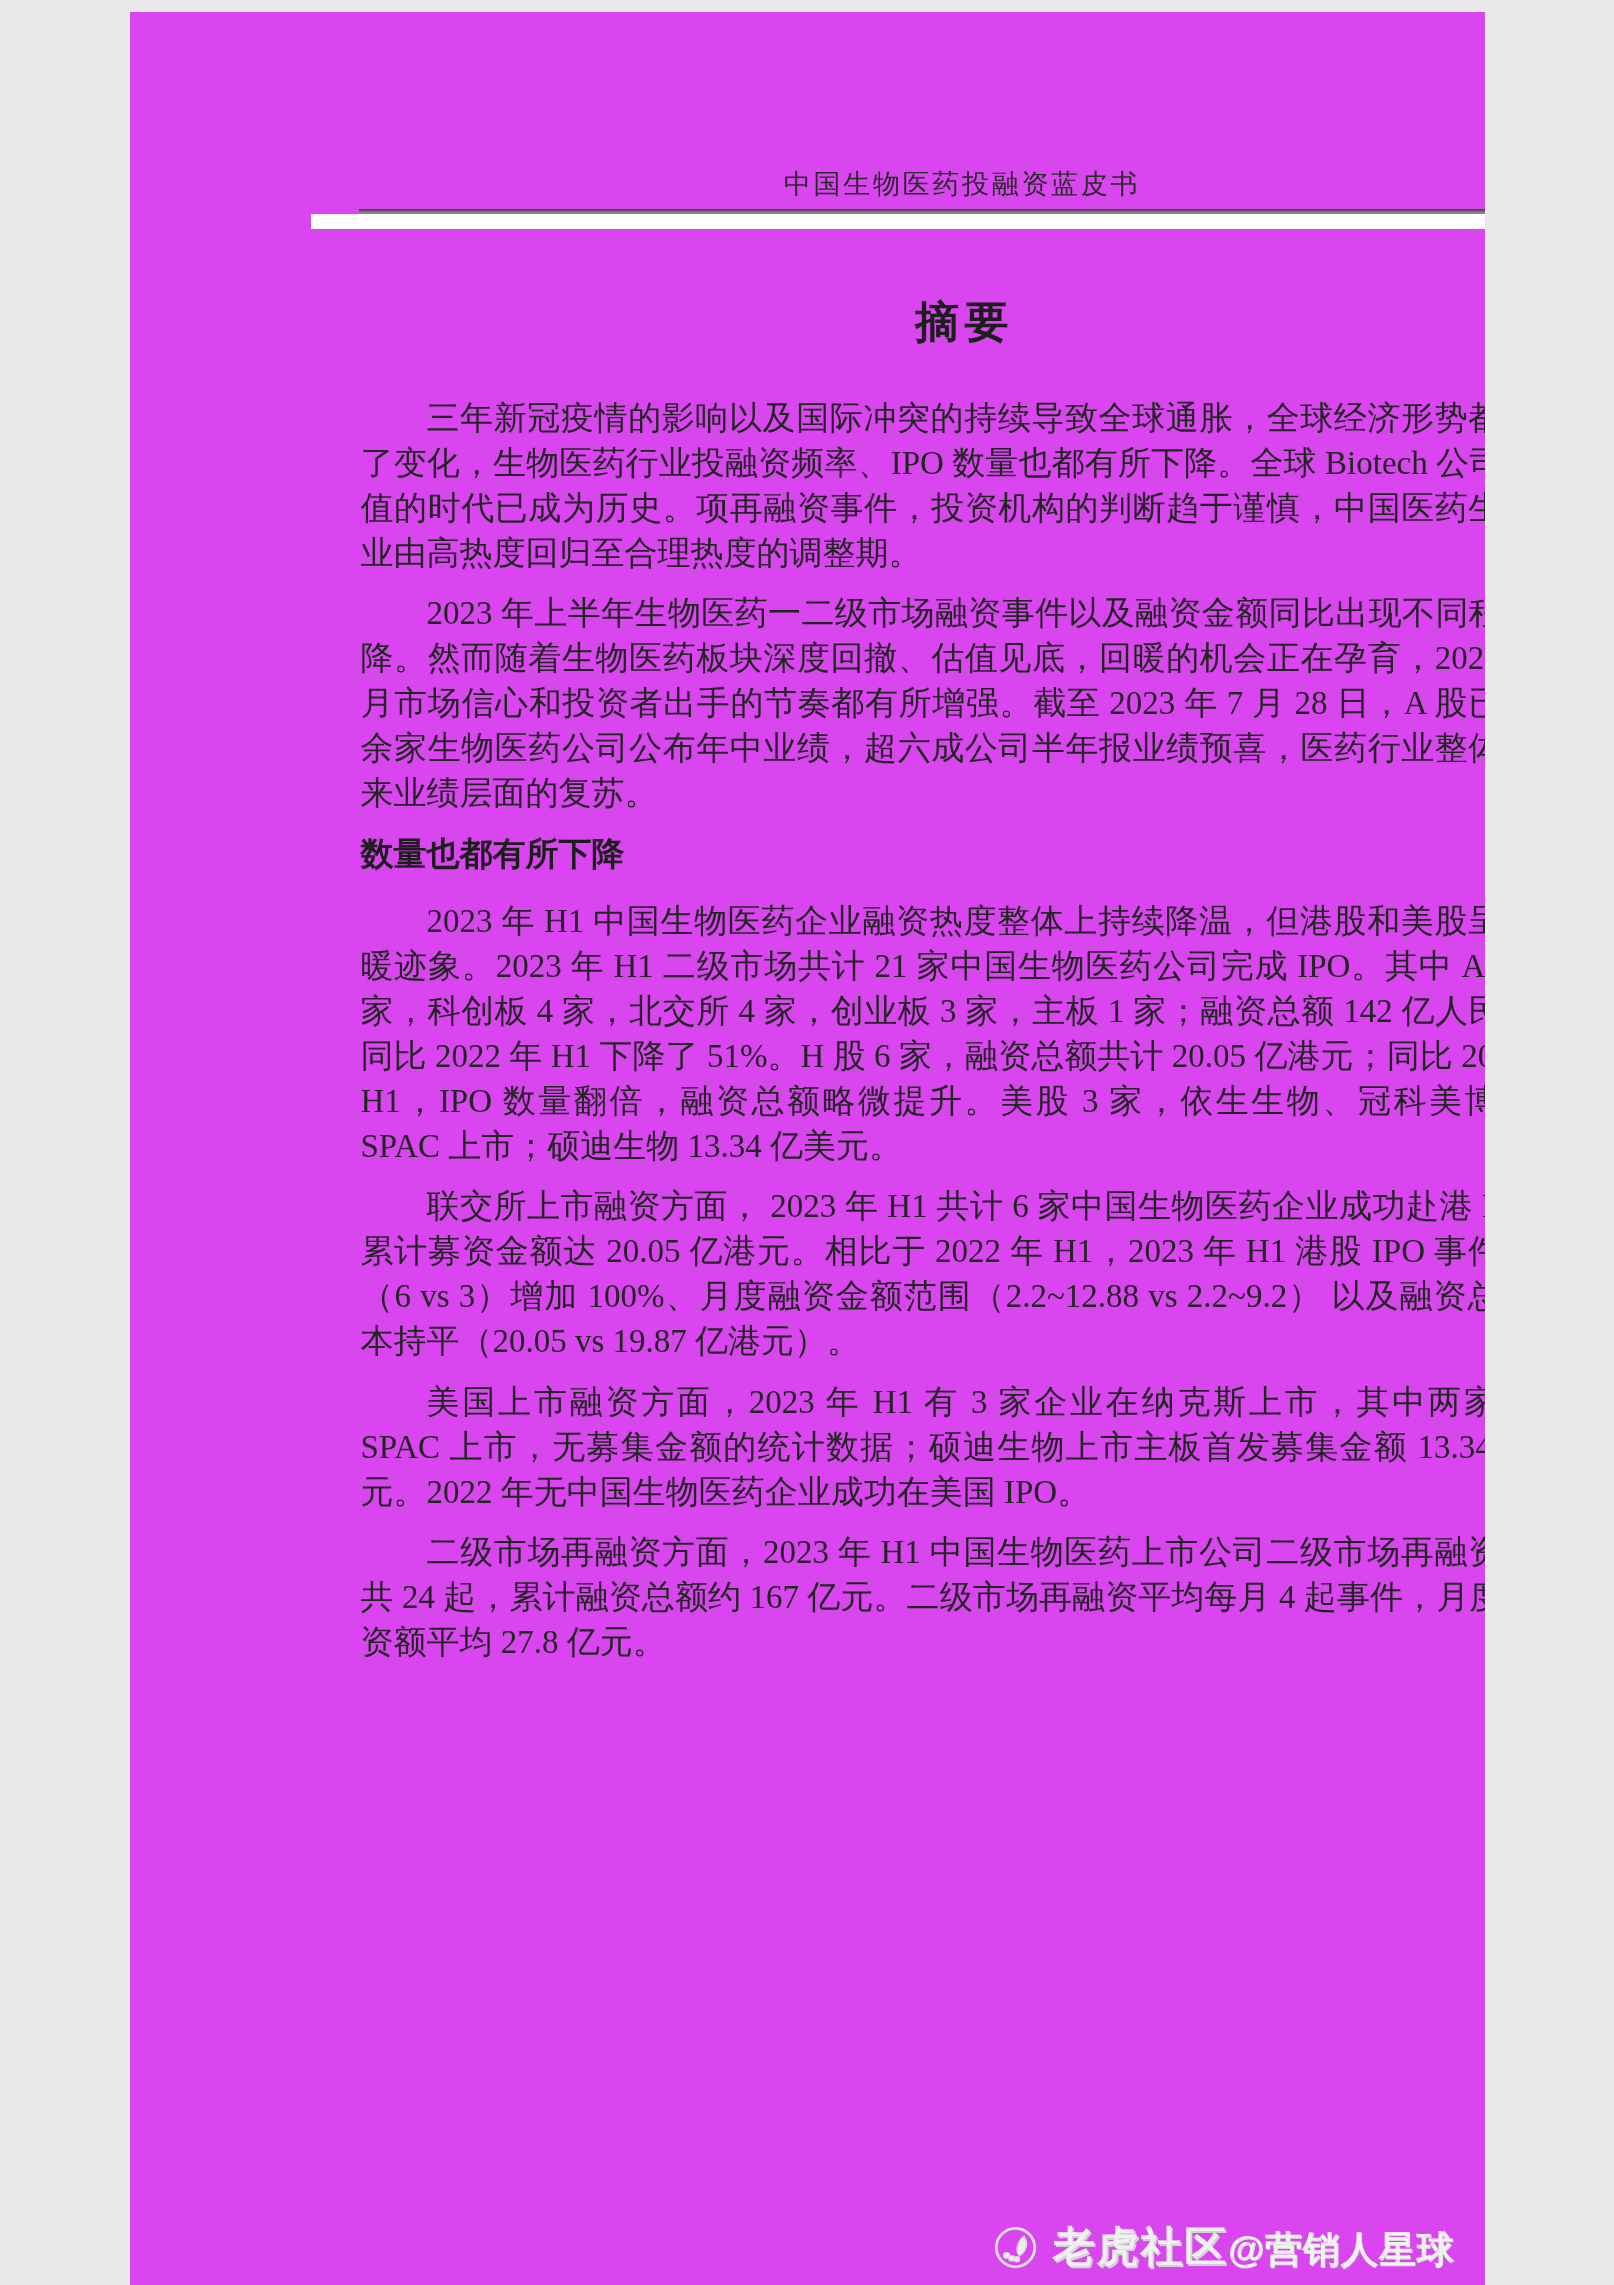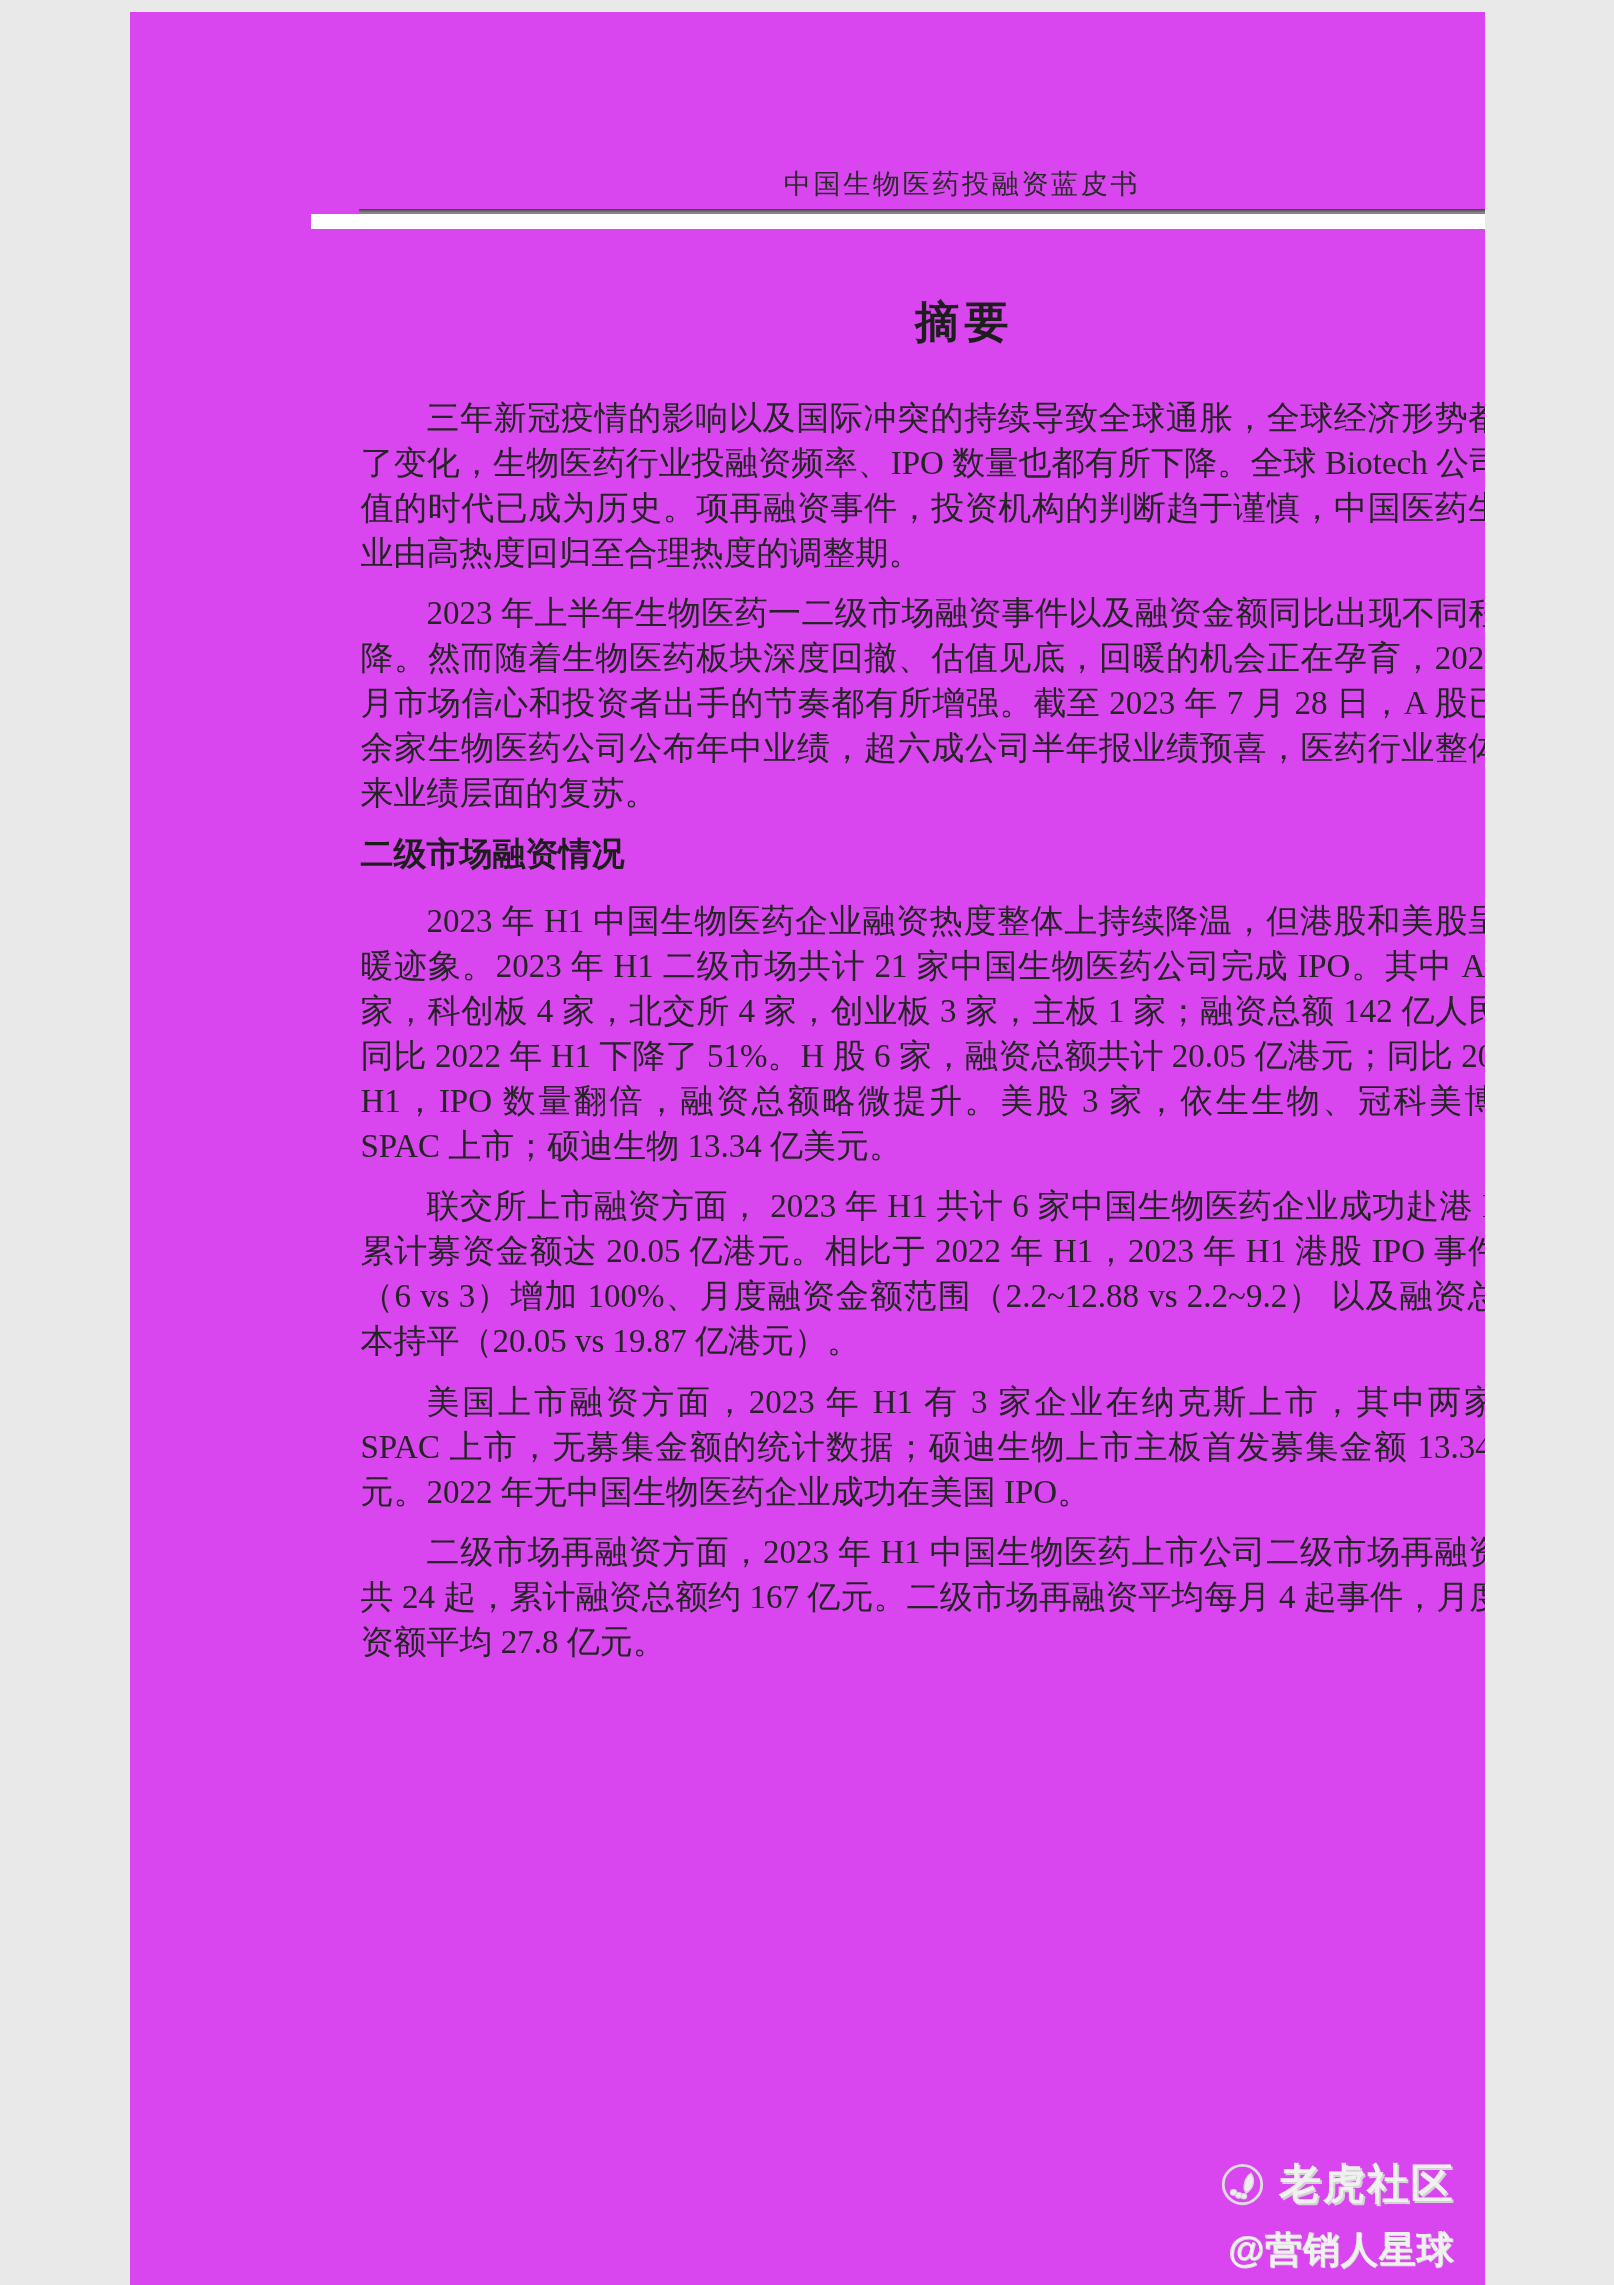--- a/index.html
+++ b/index.html
@@ -54,21 +54,21 @@
   .section-heading{
     margin:12.7px 0 22px 0;
     font-size:33px;
     font-weight:bold;
     line-height:45px;
     color:#1d1d1d;
   }
   .watermark{
     position:absolute;
     right:30px;bottom:22px;
-    display:flex;flex-direction:column;align-items:flex-end;
+    display:flex;flex-direction:row;align-items:flex-end;
     font-family:"Liberation Sans","DejaVu Sans",sans-serif;
     user-select:none;
   }
   .wm-row{
     display:flex;align-items:center;gap:14.5px;
   }
   .wm-community{
     font-size:42px;
     font-weight:bold;
     color:#f0f0f0;
@@ -95,21 +95,21 @@
   </div>
   <div class="header-rule"></div>
   <div class="header-rule-band"></div>
 
   <div class="body-col">
     <h1 class="doc-title">摘要</h1>
 
     <p class="para">三年新冠疫情的影响以及国际冲突的持续导致全球通胀，全球经济形势都发生了变化，生物医药行业投融资频率、IPO 数量也都有所下降。全球 Biotech 公司高估值的时代已成为历史。项再融资事件，投资机构的判断趋于谨慎，中国医药生物行业由高热度回归至合理热度的调整期。</p>
     <p class="para">2023 年上半年生物医药一二级市场融资事件以及融资金额同比出现不同程度下降。然而随着生物医药板块深度回撤、估值见底，回暖的机会正在孕育，2023 年 6 月市场信心和投资者出手的节奏都有所增强。截至 2023 年 7 月 28 日，A 股已有百余家生物医药公司公布年中业绩，超六成公司半年报业绩预喜，医药行业整体已迎来业绩层面的复苏。</p>
 
-    <h2 class="section-heading">二级市场融资情况</h2>
+    <h2 class="section-heading">数量也都有所下降</h2>
 
     <p class="para">2023 年 H1 中国生物医药企业融资热度整体上持续降温，但港股和美股呈现回暖迹象。2023 年 H1 二级市场共计 21 家中国生物医药公司完成 IPO。其中 A 股 12 家，科创板 4 家，北交所 4 家，创业板 3 家，主板 1 家；融资总额 142 亿人民币，同比 2022 年 H1 下降了 51%。H 股 6 家，融资总额共计 20.05 亿港元；同比 2022 年 H1，IPO 数量翻倍，融资总额略微提升。美股 3 家，依生生物、冠科美博通过 SPAC 上市；硕迪生物 13.34 亿美元。</p>
     <p class="para">联交所上市融资方面， 2023 年 H1 共计 6 家中国生物医药企业成功赴港 IPO，累计募资金额达 20.05 亿港元。相比于 2022 年 H1，2023 年 H1 港股 IPO 事件数量（6 vs 3）增加 100%、月度融资金额范围（2.2~12.88 vs 2.2~9.2） 以及融资总额基本持平（20.05 vs 19.87 亿港元）。</p>
     <p class="para">美国上市融资方面，2023 年 H1 有 3 家企业在纳克斯上市，其中两家通过 SPAC 上市，无募集金额的统计数据；硕迪生物上市主板首发募集金额 13.34 亿美元。2022 年无中国生物医药企业成功在美国 IPO。</p>
     <p class="para">二级市场再融资方面，2023 年 H1 中国生物医药上市公司二级市场再融资时间共 24 起，累计融资总额约 167 亿元。二级市场再融资平均每月 4 起事件，月度再融资额平均 27.8 亿元。</p>
   </div>
 
   <div class="watermark">
     <div class="wm-row">
       <svg class="wm-icon" width="45" height="45" viewBox="0 0 48 48" aria-hidden="true">

